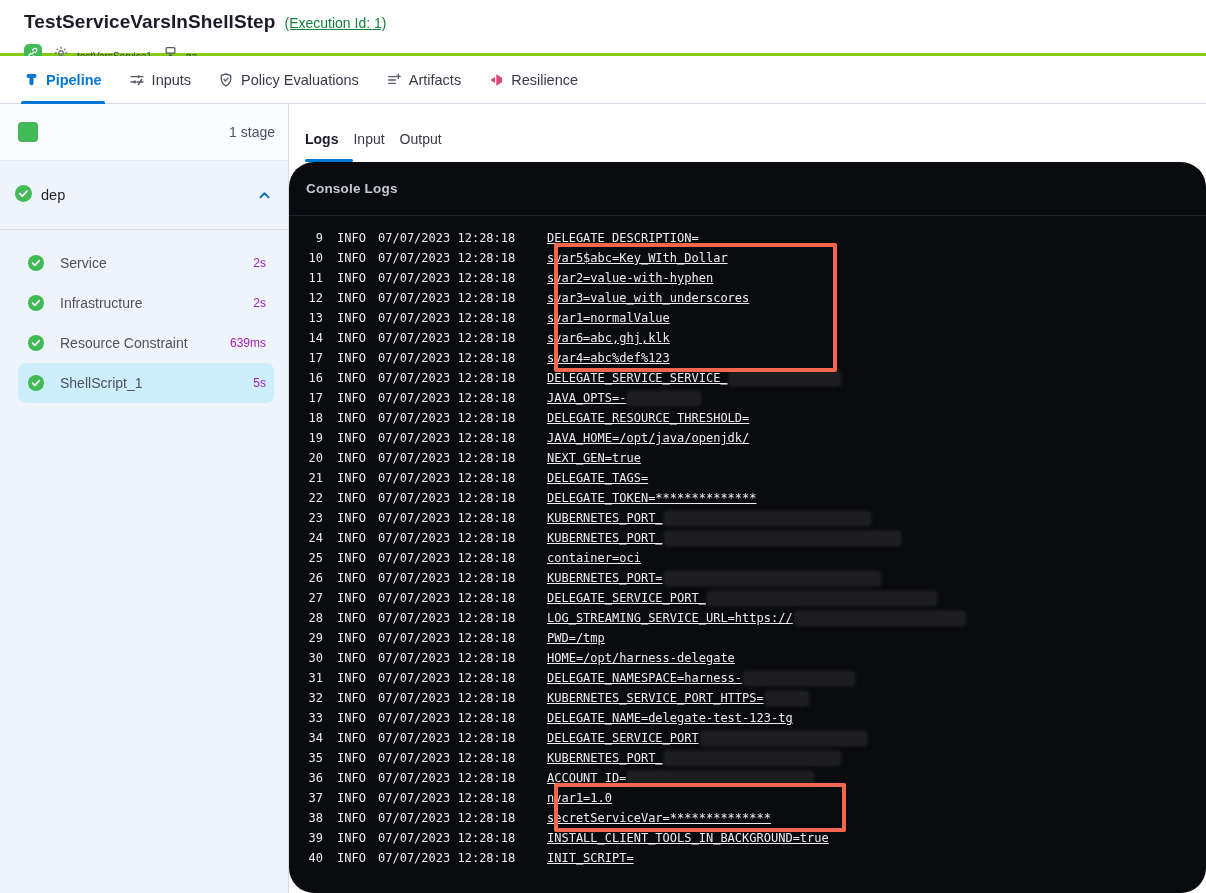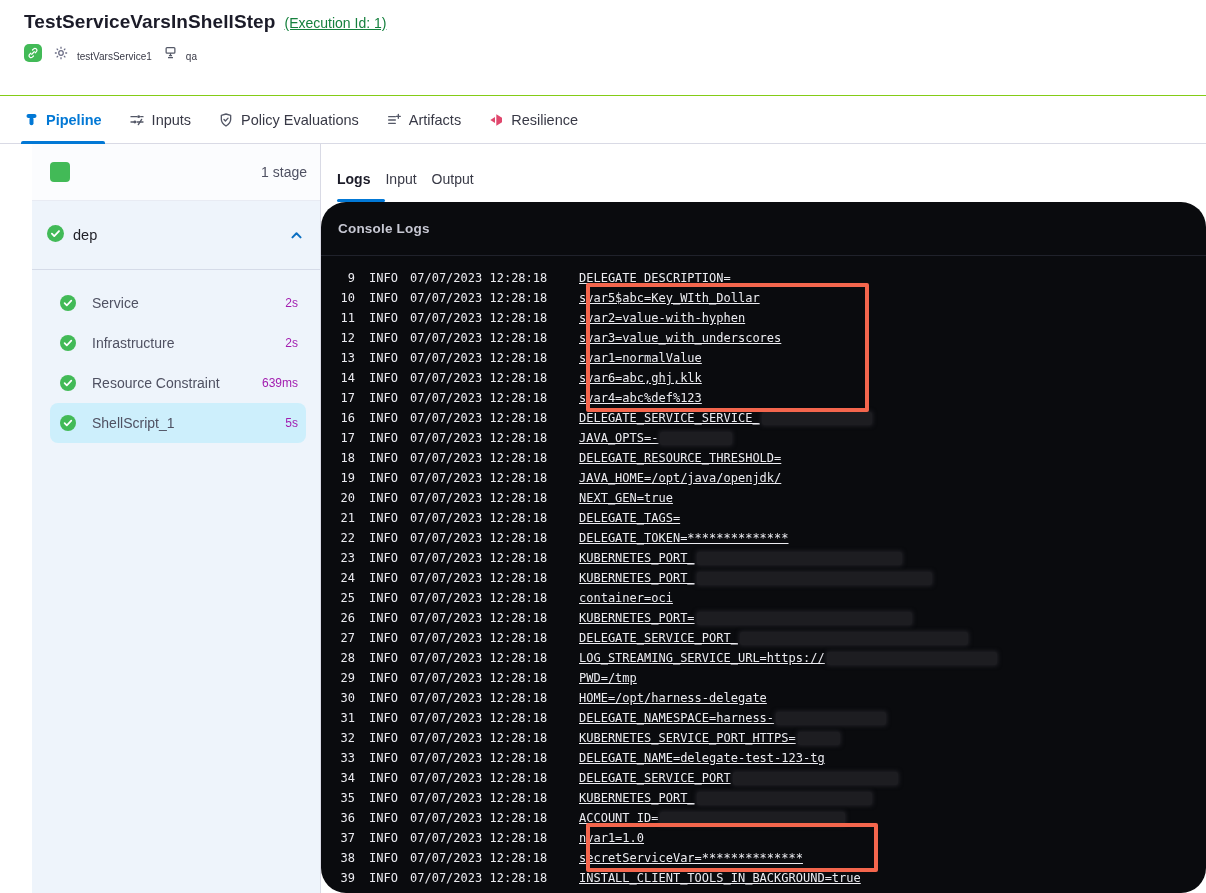--- a/index.html
+++ b/index.html
@@ -5,38 +5,38 @@
   * { box-sizing: border-box; margin: 0; padding: 0; }
   html,body { width:1206px; height:893px; }
   body {
     font-family: "Liberation Sans", sans-serif;
     background:#fff; overflow:hidden;
     -webkit-font-smoothing: antialiased;
   }
   .app { position:relative; width:1206px; height:893px; display:flex; flex-direction:column; }
 
   
-  .header { height:96px; background:#fff; border-bottom:1px solid #84cc16; padding:11px 0 0 24px; flex:none; }
+  .header { height:56px; background:#fff; border-bottom:3px solid #84cc16; padding:11px 0 0 24px; flex:none; }
   .title-row { display:flex; align-items:baseline; gap:9px; }
   .page-title { font-size:19px; font-weight:700; color:#1b1b28; letter-spacing:.1px; }
   .exec-id { font-size:14px; color:#15803d;text-decoration:underline; }
   .meta-row { display:flex; align-items:center; margin-top:10px; }
   .cd-badge { width:18px; height:18px; border-radius:5px; background:var(--green,#42ba57); display:flex; align-items:center; justify-content:center; flex:none; }
   .meta-icon { display:flex; align-items:center; margin-left:11px; }
   .meta-text { font-size:10px; color:#383946; margin-left:8px;margin-top:8px; }
 
   
   .nav-tabs { height:48px; background:#fff; border-bottom:1px solid #d9dae5; display:flex; align-items:stretch; padding-left:24px; gap:27px; flex:none; }
   .nav-tab { display:flex; align-items:center; gap:7px; font-size:14.5px; color:#383946; position:relative; cursor:pointer;justify-content:flex-end; }
   .nav-tab .tab-icon { display:flex; align-items:center; }
   .nav-tab.active { color:var(--blue,#0278d5); font-weight:700; }
   .nav-tab.active::after { content:""; position:absolute; left:-3px; right:-3px; bottom:-1px; height:3px; background:var(--blue,#0278d5); border-radius:2px 2px 0 0; }
 
   
-  .content { flex:1; display:flex; min-height:0;padding-left:32px; }
+  .content { flex:1; display:flex; min-height:0; }
 
   
   .sidebar { width:289px; flex:none; background:#eef4fb; border-right:1px solid #d9dae5; display:flex; flex-direction:column; }
   .stage-row { height:57px; flex:none; background:#fbfcfe; border-bottom:1px solid #e8ebf3; display:flex; align-items:center; justify-content:space-between; padding:0 13px 0 18px; }
   .stage-square { width:20px; height:20px; border-radius:4px; background:var(--green,#42ba57); }
   .stage-count { font-size:14px; color:#4f5162; }
   .group-row { height:69px; flex:none; display:flex; align-items:center; padding:0 16px 0 15px; border-bottom:1px solid #d5dbe8; cursor:pointer; }
   .group-label { font-size:14.5px; color:#22222a; margin-left:9px; }
   .group-chevron { margin-left:auto; display:flex; align-items:center; cursor:pointer; }
   .steps { padding:13px 14px 0 18px; }

